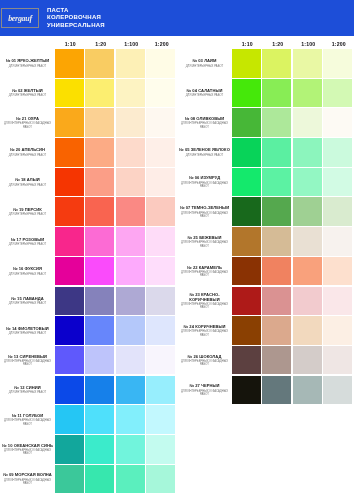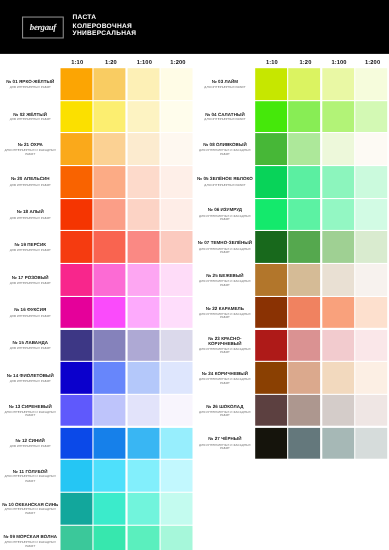--- a/index.html
+++ b/index.html
@@ -6,22 +6,22 @@
   html, body {
     width: 354px; height: 500px;
     background: #ffffff;
     font-family: "Liberation Sans", sans-serif;
     overflow: hidden;
   }
   .sheet { position: relative; width: 354px; height: 500px; background: #fff; }
 
   
   .header {
-    height: 49px; background: #000000;
-    display: flex; align-items: center; padding: 0 20px;
+    height: 36px; background: #1d4ed8;
+    display: flex; align-items: center; padding: 0 1px;
   }
   .logo-box {
     width: 38px; height: 20px; border: 1px solid #8a8a8a;
     display: flex; align-items: center; justify-content: center;
     margin-right: 8px; flex: none;
   }
   .logo-text {
     color: #e8e8e8; font-size: 8px; font-style: italic;
     font-weight: 700; letter-spacing: -0.3px;
     font-family: "Liberation Serif", serif;

